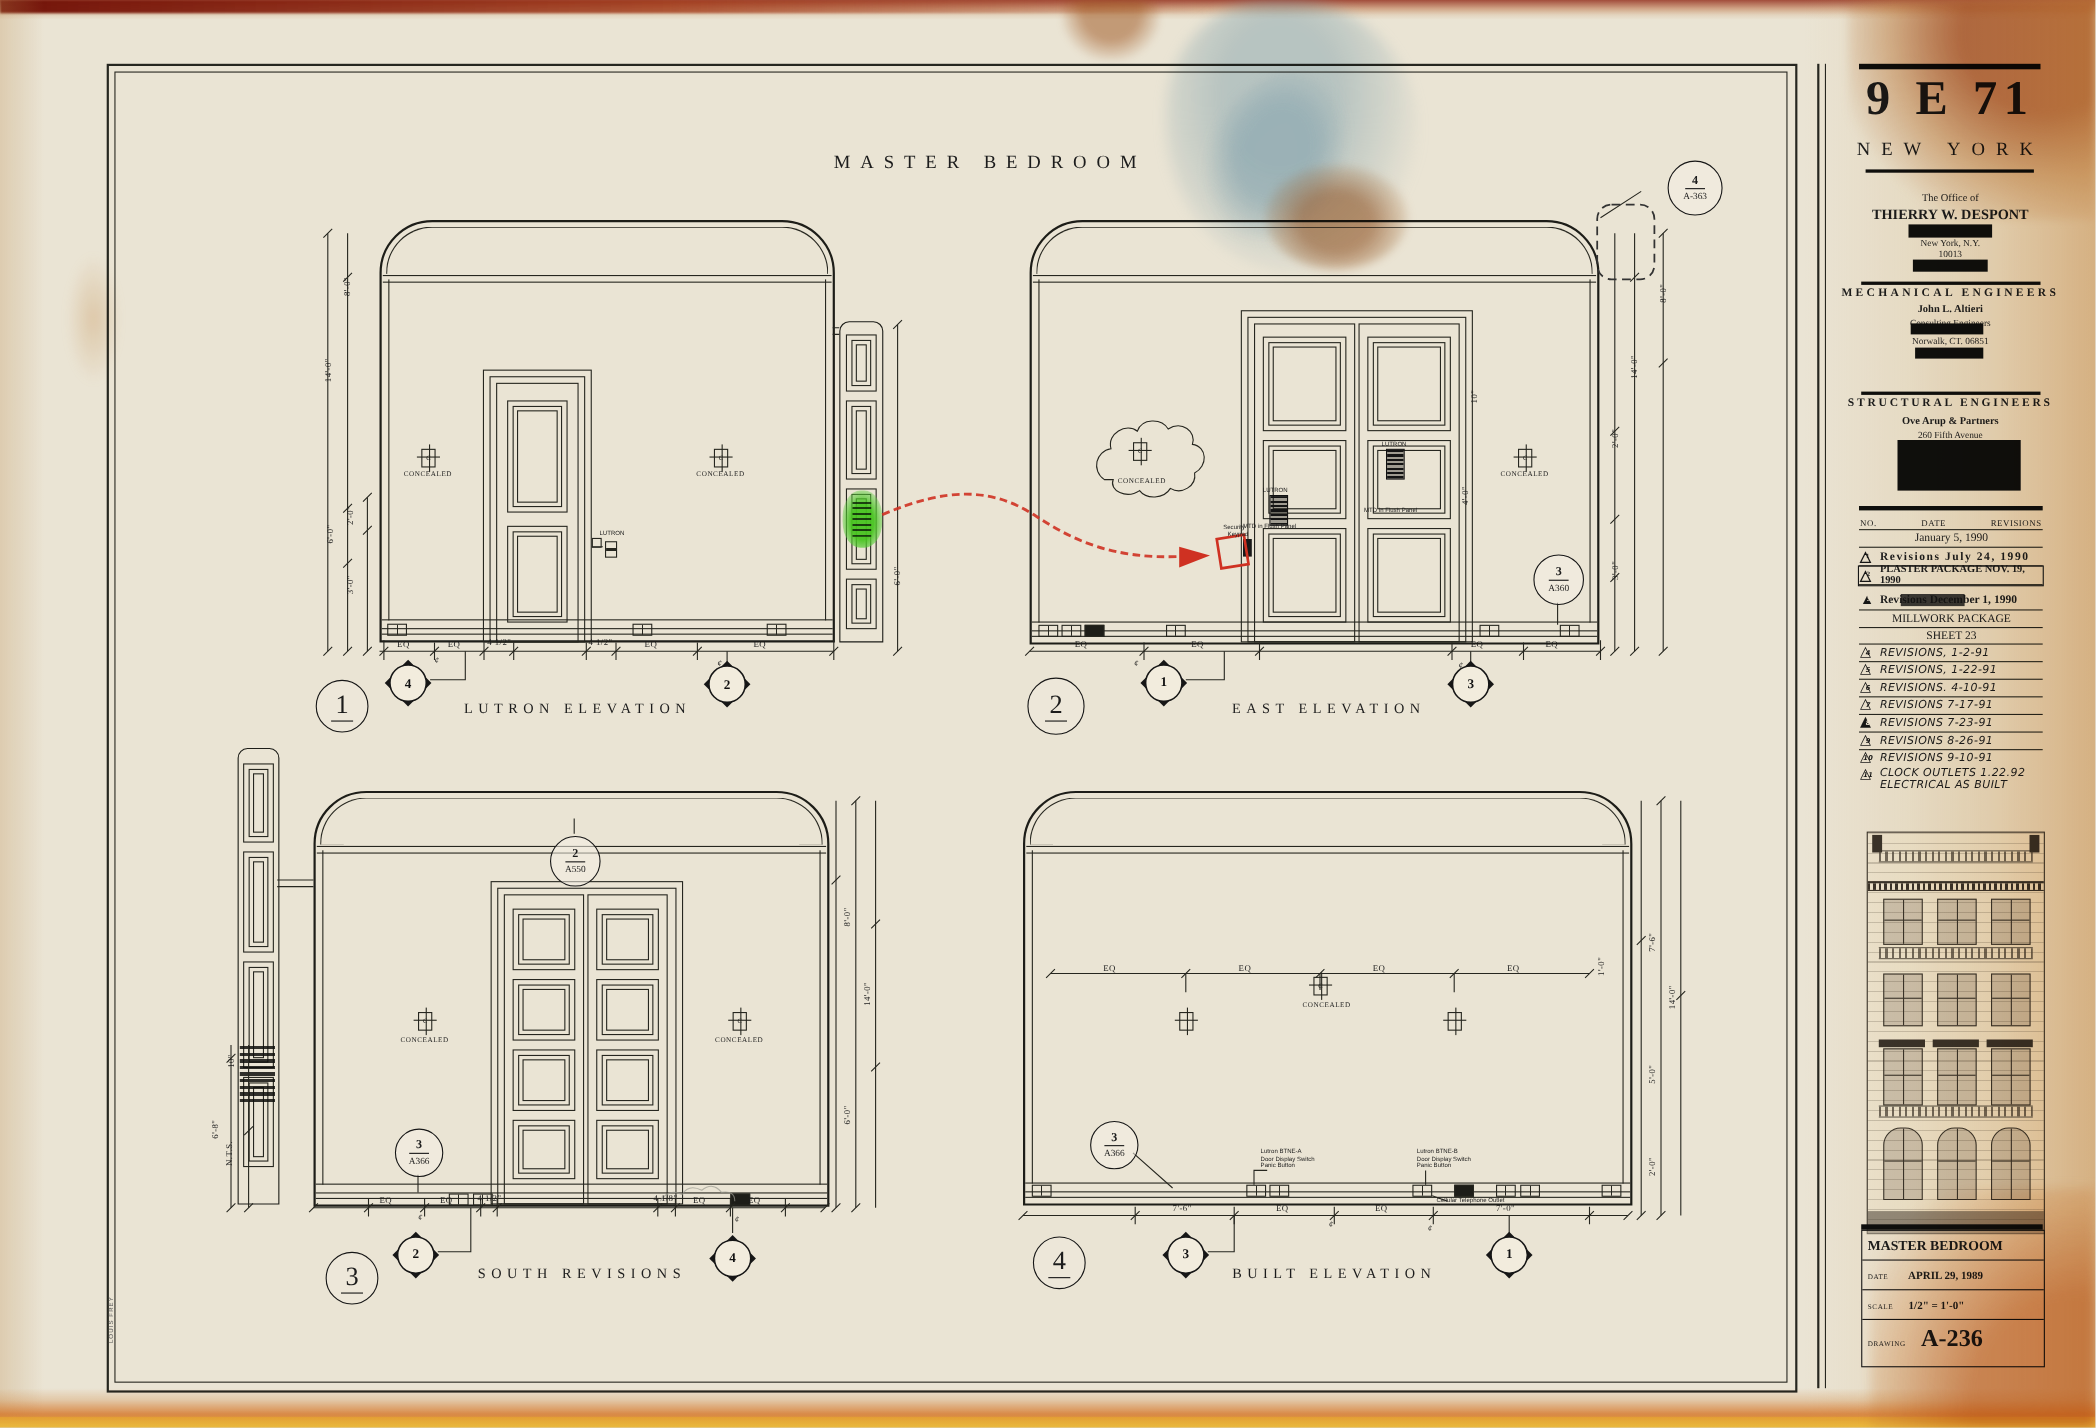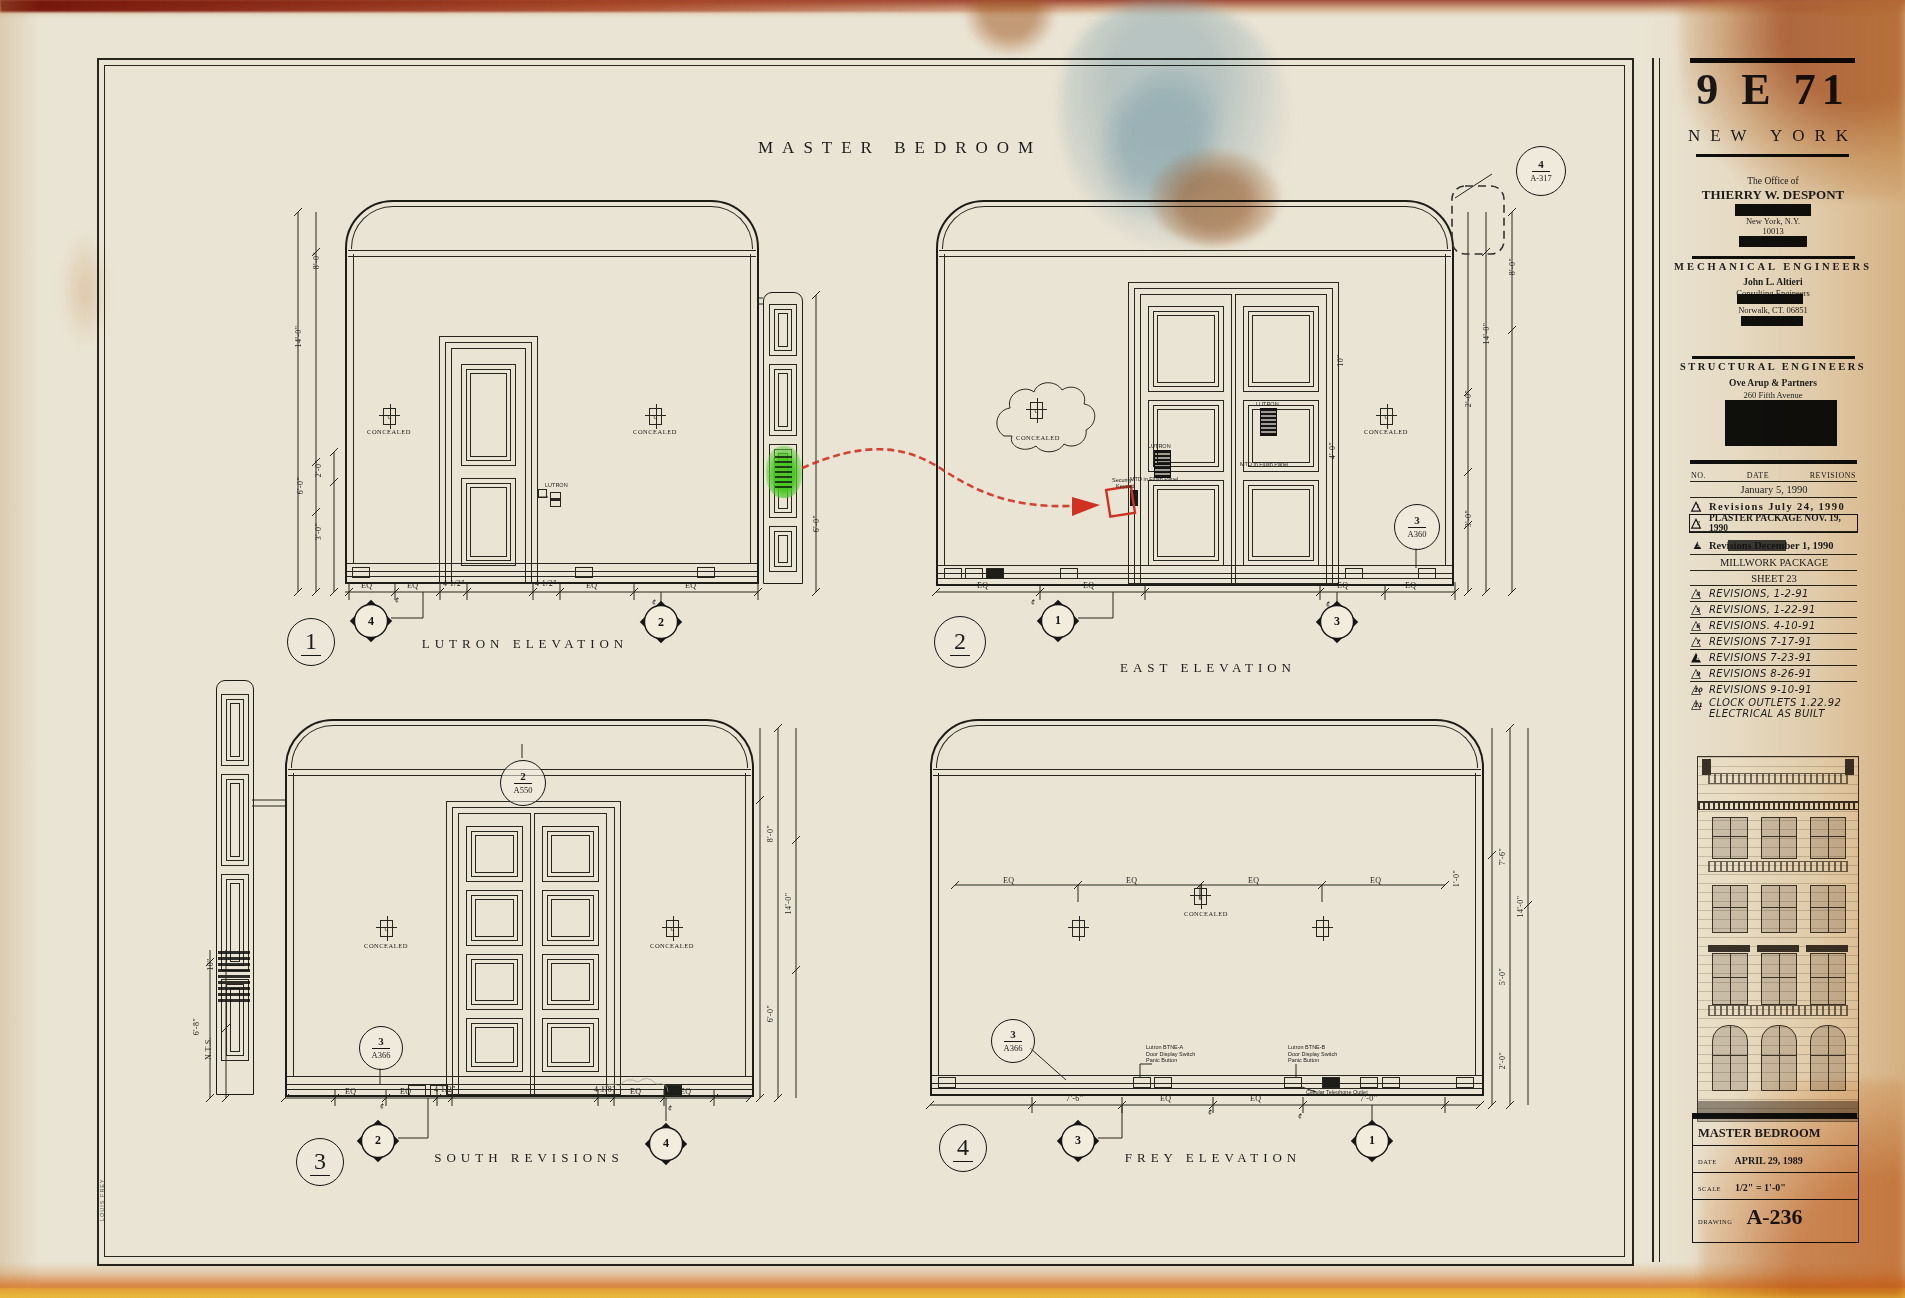--- a/index.html
+++ b/index.html
@@ -335,29 +335,29 @@
   <span class="t cl lab" style="left:1031px;top:598px;">¢</span>
   <span class="t cl lab" style="left:1326px;top:600px;">¢</span>
   <span class="t lbl lab" style="left:1008px;top:434px;">CONCEALED</span>
   <span class="t lbl lab" style="left:1356px;top:428px;">CONCEALED</span>
   <span class="t tiny lab" style="left:1148px;top:443px;">LUTRON</span>
   <span class="t tiny lab" style="left:1256px;top:401px;">LUTRON</span>
   <span class="t tiny lab" style="left:1130px;top:476px;">MTD in Flush Panel</span>
   <span class="t tiny lab" style="left:1240px;top:461px;">MTD in Flush Panel</span>
   <span class="t tiny lab" style="left:1112px;top:477px;">Security</span>
   <span class="t tiny lab" style="left:1116px;top:483px;">Keypad</span>
-  <span class="t ename lab" style="left:1098px;top:660px;">EAST ELEVATION</span>
+  <span class="t ename lab" style="left:1098px;top:636px;">EAST ELEVATION</span>
   <div class="enum lab" style="left:934px;top:616px;width:50px;height:50px;">
       <b>2</b>
     </div>
   <span class="dnum lab" style="left:1048px;top:613px;">1</span>
   <span class="dnum lab" style="left:1327px;top:614px;">3</span>
   <div class="co lab" style="left:1516px;top:146px;width:48px;height:48px;">
     <span class="n">4</span>
-    <span class="s">A-317</span>
+    <span class="s">A-363</span>
   </div>
   <div class="co lab" style="left:1394px;top:504px;width:44px;height:44px;">
     <span class="n">3</span>
     <span class="s">A360</span>
   </div>
 
   <span class="t dv lab" style="left:193px;top:960px;">10"</span>
   <span class="t dv lab" style="left:179px;top:1022px;">6'-8"</span>
   <span class="t dv lab" style="left:191px;top:1044px;">N.T.S.</span>
   <span class="t dv lab" style="left:753px;top:829px;">8'-0"</span>
@@ -408,21 +408,21 @@
     <div>Lutron BTNE-A</div>
     <div>Door Display Switch</div>
     <div>Panic Button</div>
   </div>
   <div class="t tiny lab" style="left:1288px;top:1044px;">
     <div>Lutron BTNE-B</div>
     <div>Door Display Switch</div>
     <div>Panic Button</div>
   </div>
   <span class="t tiny lab" style="left:1306px;top:1089px;">Cellular Telephone Outlet</span>
-  <span class="t ename lab" style="left:1103px;top:1150px;">FREY ELEVATION</span>
+  <span class="t ename lab" style="left:1103px;top:1150px;">BUILT ELEVATION</span>
   <div class="enum lab" style="left:939px;top:1124px;">
       <b>4</b>
     </div>
   <span class="dnum lab" style="left:1068px;top:1133px;">3</span>
   <span class="dnum lab" style="left:1362px;top:1133px;">1</span>
   <div class="co lab" style="left:991px;top:1019px;width:42px;height:42px;">
     <span class="n">3</span>
     <span class="s">A366</span>
   </div>
 

